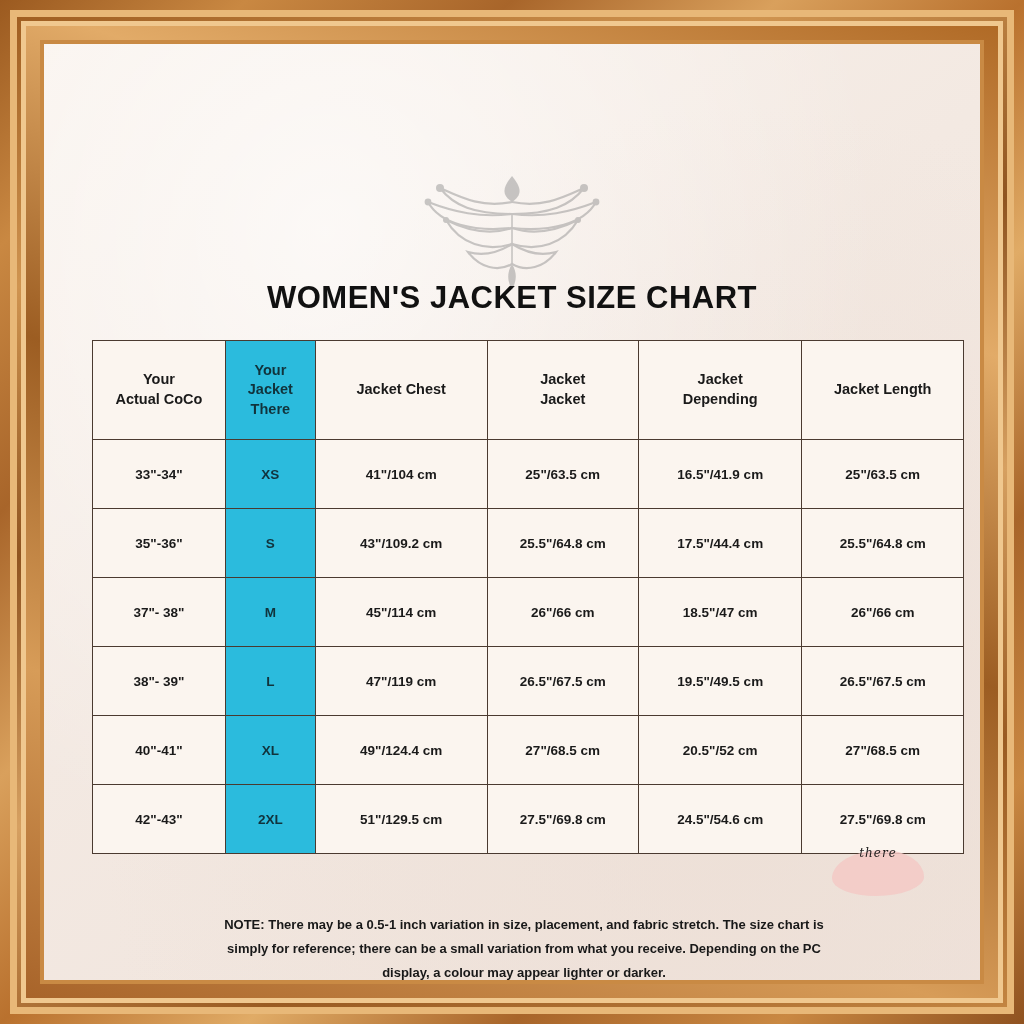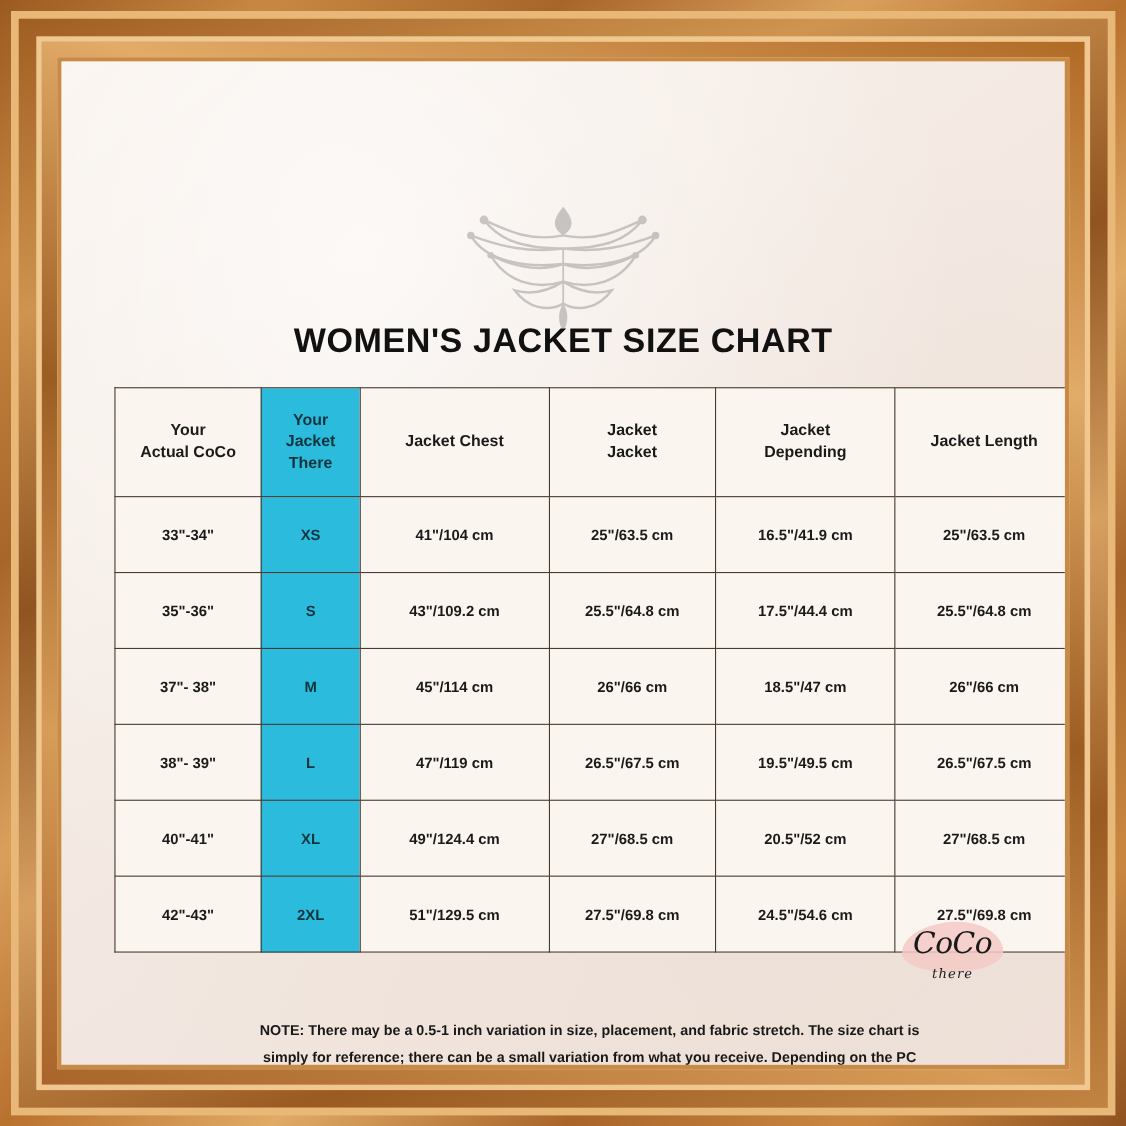--- a/index.html
+++ b/index.html
@@ -21,21 +21,21 @@
     padding: 10px;
   }
 
   .frame-ring1 {
     width: 100%;
     height: 100%;
     box-sizing: border-box;
     border: 7px solid #e8b878;
     background: linear-gradient(160deg, #a05f22 0%, #cf9450 20%, #8f5420 40%,
                 #d6a061 60%, #9a5b22 80%, #c28441 100%);
-    padding: 16px;
+    padding: 4px;
     position: relative;
   }
 
   .frame-ring2 {
     width: 100%;
     height: 100%;
     box-sizing: border-box;
     border: 5px solid #f0c88f;
     background: linear-gradient(200deg, #b06a26 0%, #e2ab68 25%, #9c5d22 50%,
                 #d79c58 75%, #a8642a 100%);
@@ -296,21 +296,20 @@
                 <td>24.5"/54.6 cm</td>
                 <td>27.5"/69.8 cm</td>
               </tr>
             </tbody>
           </table>
 
           <div class="note"><span class="note-label">NOTE:</span><span> There may be a 0.5-1 inch variation in size, placement, and fabric stretch. The size chart is simply for reference; there can be a small variation from what you receive. Depending on the PC display, a colour may appear lighter or darker.</span></div>
 
           <div class="logo">
             <div class="blob"></div>
-            <div class="brand">CoCo</div>
             <div class="sub">there</div>
           </div>
 
         </div>
       </div>
     </div>
   </div>
 </div>
 
 </body></html>

